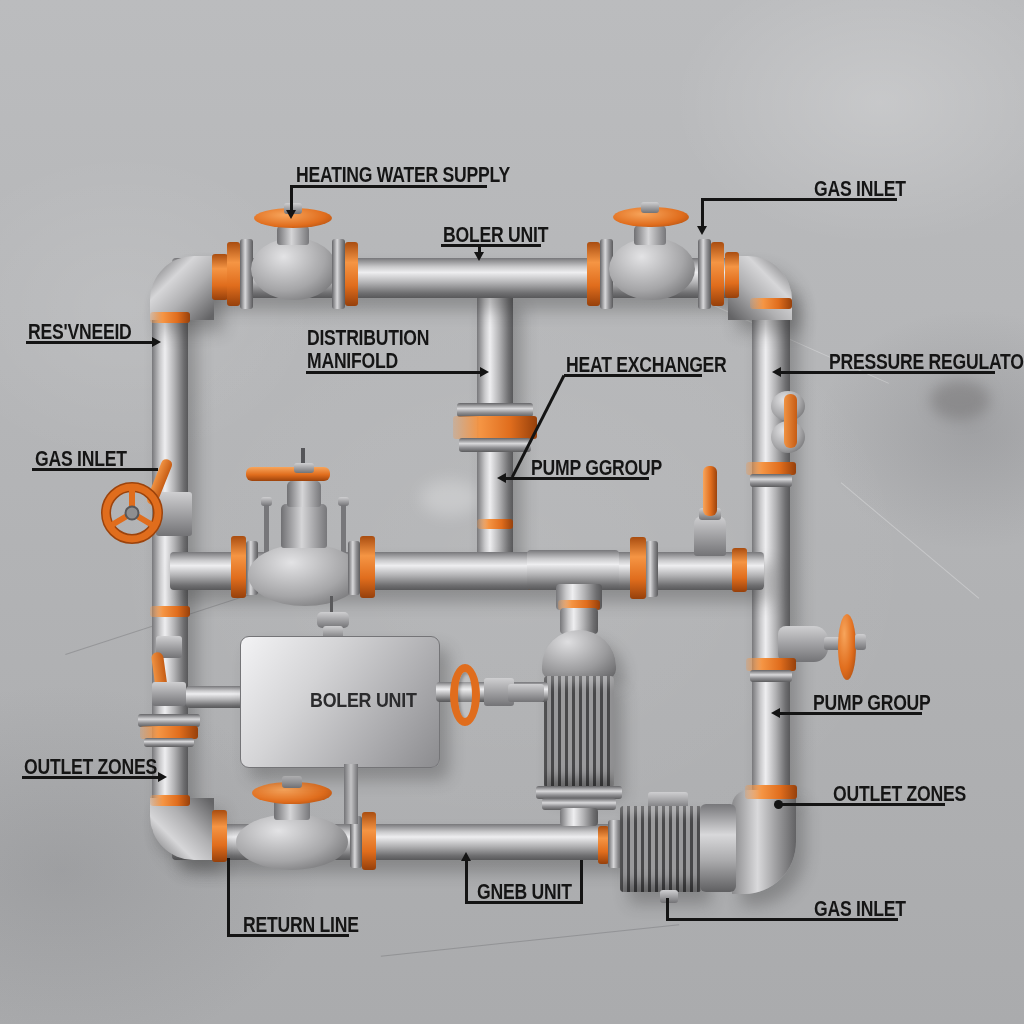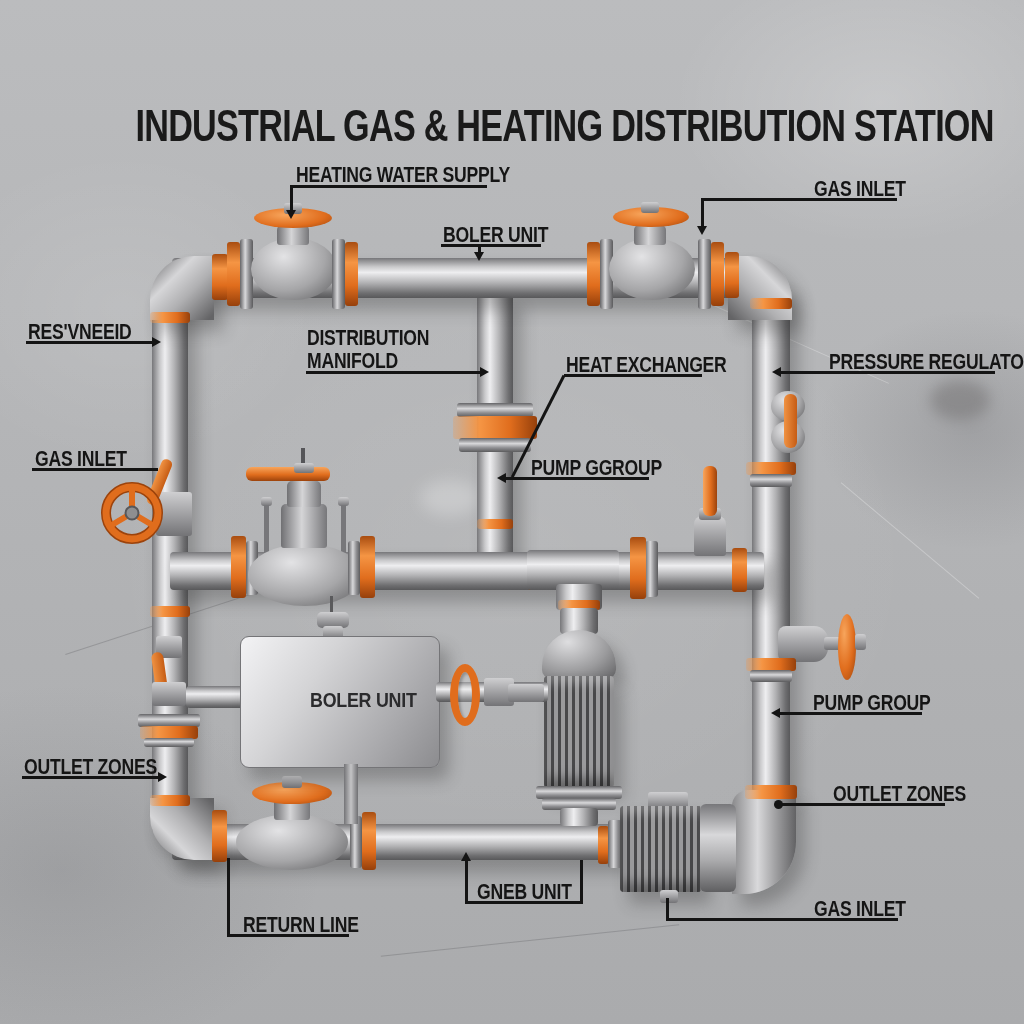--- a/index.html
+++ b/index.html
@@ -43,21 +43,20 @@
 
 <div id="stage">
 
   <div class="c scratch" style="left:640px;top:330px;width:260px;height:1px;transform:rotate(24deg);"></div>
   <div class="c scratch d" style="left:60px;top:620px;width:220px;height:1px;transform:rotate(-18deg);"></div>
   <div class="c scratch" style="left:820px;top:540px;width:180px;height:1px;transform:rotate(40deg);"></div>
   <div class="c scratch d" style="left:380px;top:940px;width:300px;height:1px;transform:rotate(-6deg);"></div>
   <div class="c scratch d" style="left:930px;top:380px;width:60px;height:40px;border-radius:50%;background:rgba(92,90,88,.35);filter:blur(7px);"></div>
   <div class="c scratch" style="left:420px;top:480px;width:60px;height:36px;border-radius:50%;background:rgba(255,255,255,.25);filter:blur(8px);"></div>
 
-  <div id="title"><span>INDUSTRIAL GAS &amp; HEATING DISTRIBUTION STATION</span></div>
 
   <div class="c pv sh" style="left:152px;top:286px;width:36px;height:546px;"></div>
   <div class="c pv sh" style="left:752px;top:286px;width:38px;height:506px;"></div>
   <div class="c pv sh" style="left:477px;top:294px;width:36px;height:266px;"></div>
   <div class="c ph sh" style="left:172px;top:258px;width:576px;height:40px;"></div>
   <div class="c ph sh" style="left:170px;top:552px;width:594px;height:38px;"></div>
   <div class="c ph sh" style="left:172px;top:824px;width:470px;height:36px;"></div>
 
   <div class="c sh" style="left:150px;top:256px;width:64px;height:64px;border-top-left-radius:44px;background:linear-gradient(135deg,#6f6f71 5%,#d6d6d8 35%,#b0b0b2 60%,#646466 95%);"></div>
   <div class="c sh" style="left:728px;top:256px;width:64px;height:64px;border-top-right-radius:44px;background:linear-gradient(225deg,#6f6f71 5%,#d6d6d8 35%,#b0b0b2 60%,#646466 95%);"></div>

